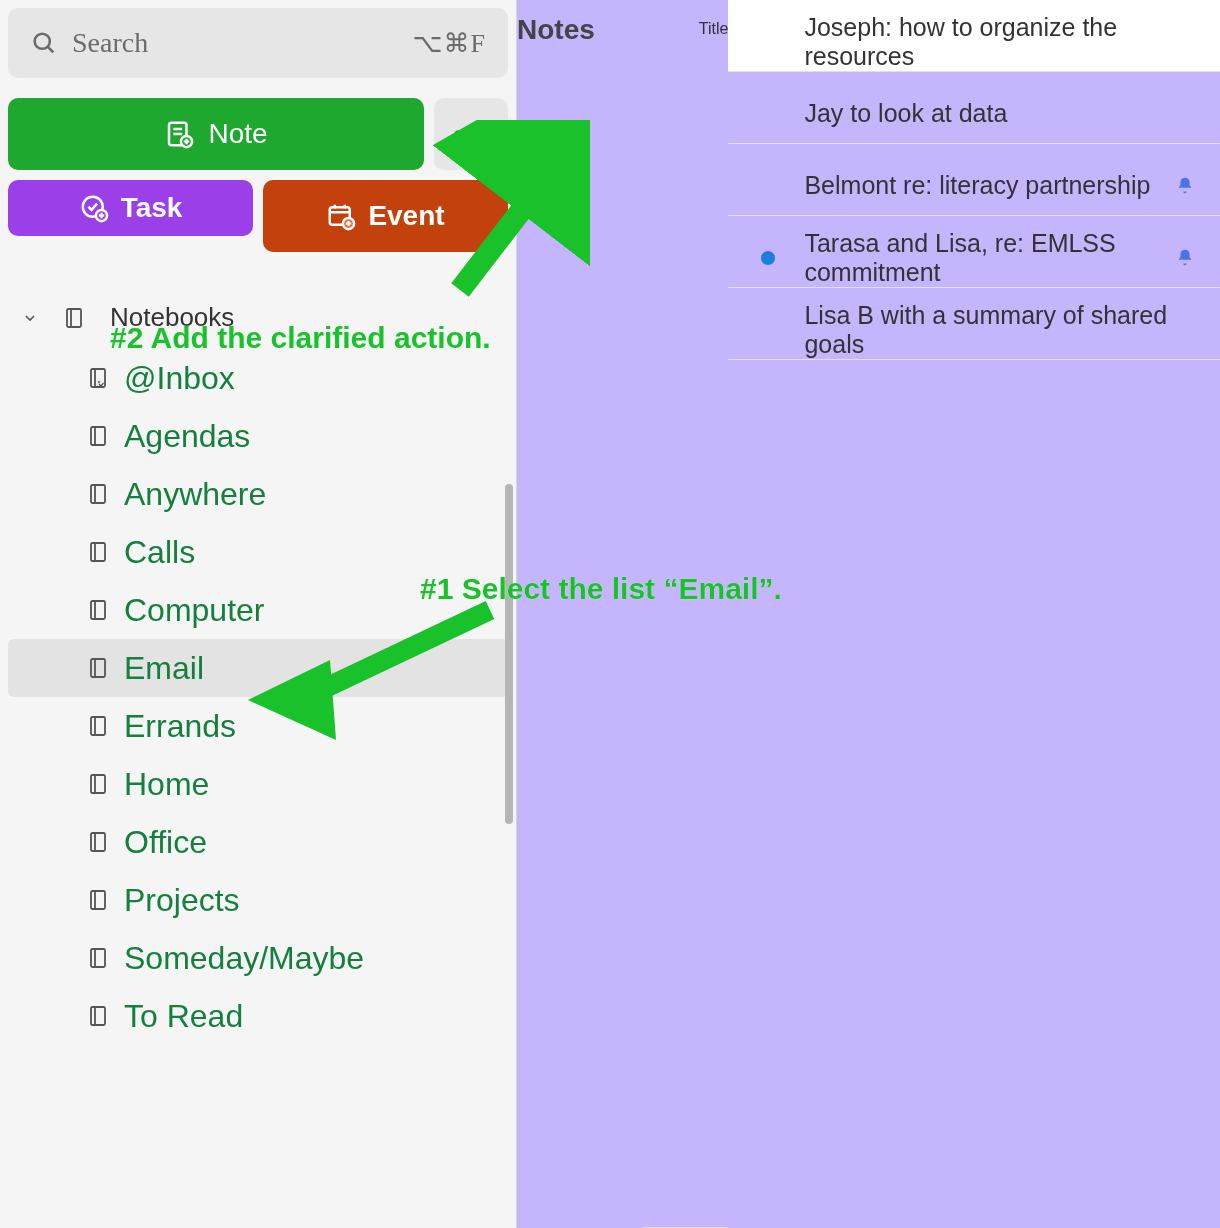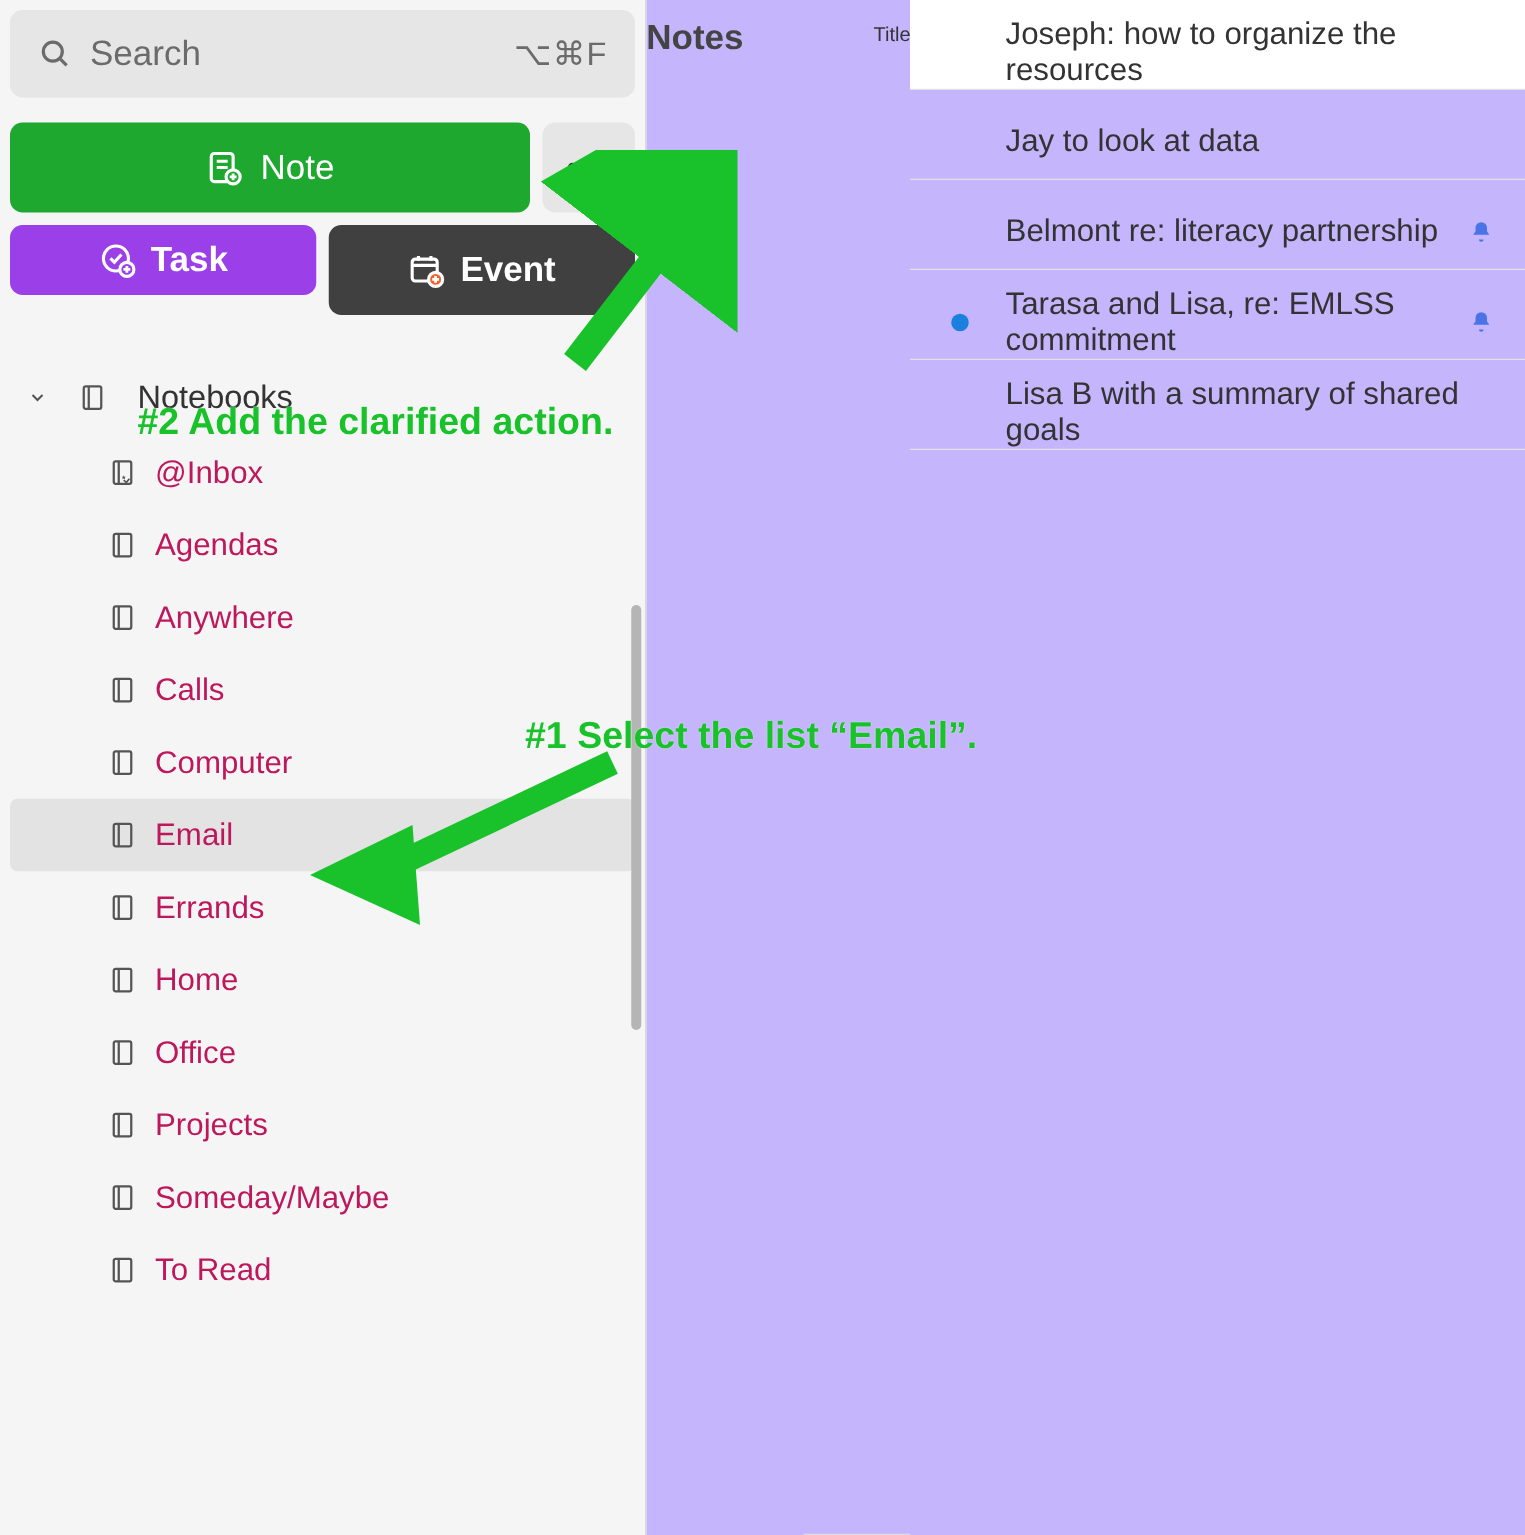--- a/index.html
+++ b/index.html
@@ -22,20 +22,21 @@
       border-right: 1px solid #d8d8d8;
     }
     .search-box {
       background: #e6e6e6;
       border-radius: 10px;
       height: 70px;
       display: flex;
       align-items: center;
       padding: 0 22px;
       margin-bottom: 20px;
+      font-family: Liberation Serif, serif;
     }
     .search-icon {
       width: 28px; height: 28px; color: #6b6b6b; flex-shrink: 0;
     }
     .search-placeholder {
       color: #6b6b6b;
       font-size: 28px;
       margin-left: 14px;
       flex: 1;
     }
@@ -88,21 +89,21 @@
       display: flex;
       align-items: center;
       justify-content: center;
       gap: 12px;
       cursor: pointer;
     }
     .btn-task svg { color: #fff; }
     .btn-task span { color: #fff; font-size: 28px; font-weight: 600; }
     .btn-event {
       flex: 1;
-      background: #404040;
+      background: #c2410c;
       border-radius: 10px;
       height: 72px;
       display: flex;
       align-items: center;
       justify-content: center;
       gap: 12px;
       cursor: pointer;
     }
     .btn-event svg { color: #fff; }
     .btn-event span { color: #fff; font-size: 28px; font-weight: 600; }
@@ -122,21 +123,21 @@
     .nb-item {
       display: flex;
       align-items: center;
       gap: 14px;
       padding: 12px 0 12px 78px;
       cursor: pointer;
       height: 58px;
     }
     .nb-item.selected { background: #e3e3e3; border-radius: 6px; }
     .nb-item svg { color: #555; flex-shrink: 0; }
-    .nb-item span { font-size: 25px; color: #be185d; }
+    .nb-item span { font-size: 32px; color: #15803d; }
     .scrollbar {
       position: absolute;
       right: 3px;
       top: 484px;
       width: 8px;
       height: 340px;
       background: #b5b5b5;
       border-radius: 4px;
     }
 

